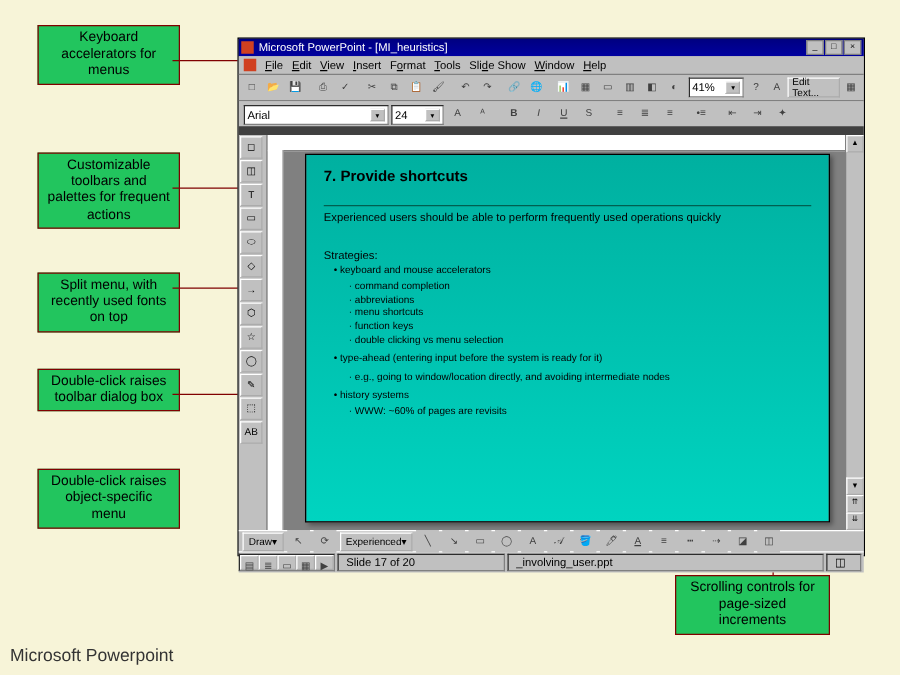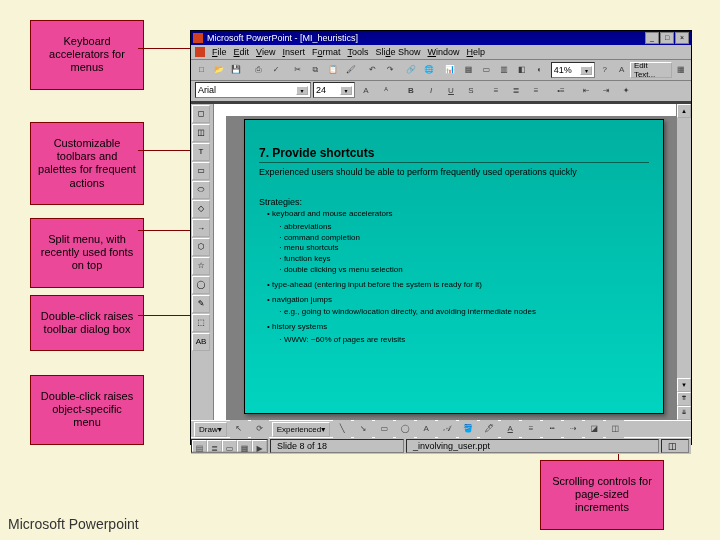--- a/index.html
+++ b/index.html
@@ -1,40 +1,40 @@
 <!DOCTYPE html>
 <html><head>
 <meta charset="utf-8">
 <style>
 body{margin:0;background:#f7f4d8;font-family:Arial,sans-serif;font-size:10px;width:720px;height:540px;position:relative}
-.callout{position:absolute;background:#ec4899;border:1px solid #800000;padding:14px 6px;text-align:center;font-size:11px;line-height:1.2;width:100px}
+.callout{position:absolute;background:#22c55e;border:1px solid #800000;padding:3px 6px;text-align:center;font-size:11px;line-height:1.2;width:100px}
 .line{position:absolute;background:#800000;height:1px}
 .footer-label{position:absolute;left:8px;bottom:8px;font-size:14px;color:#333}
 .ppt-window{position:absolute;left:190px;top:30px;width:500px;height:413px;border:1px solid #000;background:#c0c0c0}
 .titlebar{height:14px;background:linear-gradient(#000080,#0000a0);color:#fff;font-size:9px;display:flex;align-items:center;padding:0 2px}
 .titlebar .ico{width:10px;height:10px;background:#d04020;margin-right:4px}
 .titlebar .spacer{flex:1}
 .winbtn{width:12px;height:10px;background:#c0c0c0;border:1px solid #808080;margin-left:1px;font-size:7px;text-align:center;line-height:9px;color:#000}
 .menubar{height:14px;background:#c0c0c0;display:flex;align-items:center;gap:7px;padding:0 4px;font-size:9px;border-bottom:1px solid #808080}
 .menubar span{cursor:default}
 .menubar u{text-decoration:underline}
 .toolbar{height:18px;background:#c0c0c0;display:flex;align-items:center;gap:1px;padding:1px 2px;border-bottom:1px solid #808080}
 .tbtn{width:16px;height:16px;background:#c0c0c0;border:1px solid #c0c0c0;font-size:8px;text-align:center;line-height:15px;color:#404040}
 .tsep{width:3px}
-.fontbar{height:18px;background:#c0c0c0;display:flex;align-items:flex-start;gap:2px;padding:1px 4px;border-bottom:3px solid #404040}
+.fontbar{height:18px;background:#c0c0c0;display:flex;align-items:flex-end;gap:2px;padding:1px 4px;border-bottom:7px solid #404040}
 .combo{height:14px;background:#fff;border:1px inset #808080;font-size:9px;padding:0 2px;display:flex;align-items:center}
 .combo .dd{margin-left:auto;width:10px;background:#c0c0c0;border:1px outset #fff;text-align:center;font-size:6px}
 .workarea{position:relative;height:316px;display:flex}
 .palette{width:20px;background:#c0c0c0;border-right:1px solid #808080;display:flex;flex-direction:column;gap:1px;padding:1px}
 .pbtn{width:16px;height:16px;background:#c0c0c0;border:1px outset #fff;font-size:8px;text-align:center;line-height:15px}
 .canvas{flex:1;background:#808080;position:relative;overflow:hidden}
 .ruler-v{position:absolute;left:0;top:12px;bottom:0;width:12px;background:#fff;border-right:1px solid #808080}
 .ruler-h{position:absolute;left:0;top:0;right:0;height:12px;background:#fff;border-bottom:1px solid #808080}
 .slide{position:absolute;left:30px;top:15px;width:420px;height:295px;background:linear-gradient(180deg,#00b0a0,#00d4c0);border:1px solid #000;box-shadow:2px 2px 4px rgba(0,0,0,.4);padding:10px 14px;box-sizing:border-box;color:#000;font-size:9px}
-.slide h3{margin:16px 0 4px;font-size:12px;color:#000;border-bottom:1px solid #006050;padding-bottom:2px}
+.slide h3{margin:0 0 4px;font-size:12px;color:#000;border-bottom:1px solid #006050;padding-bottom:16px}
 .slide .lead{font-size:9px;margin:2px 0 6px}
 .slide ul{margin:2px 0 4px 8px;padding:0;list-style:none}
 .slide ul li{font-size:8px;line-height:1.35}
 .slide ul li::before{content:"• ";}
 .slide ul ul li::before{content:"· ";}
 .slide ul ul{margin-left:12px}
 .vscroll{width:14px;background:#c0c0c0;border-left:1px solid #808080;position:relative}
 .vscroll .arr,.hscroll .arr{width:12px;height:12px;background:#c0c0c0;border:1px outset #fff;font-size:7px;text-align:center;line-height:11px;position:absolute}
 .vscroll .arr.up{top:0}
 .vscroll .arr.dn{bottom:28px}
@@ -175,32 +175,31 @@
     <div class="canvas">
       <div class="ruler-h"></div>
       <div class="ruler-v"></div>
       <div class="slide">
         <h3>7. Provide shortcuts</h3>
         <div class="lead">Experienced users should be able to perform frequently used operations quickly</div>
         <div style="font-size:9px;margin-top:20px">Strategies:</div>
         <ul>
           <li>keyboard and mouse accelerators</li>
           <ul>
+            <li>command completion</li>
             <li>abbreviations</li>
-            <li>command completion</li>
             <li>menu shortcuts</li>
             <li>function keys</li>
             <li>double clicking vs menu selection</li>
           </ul>
         </ul>
         <ul>
             <li>type-ahead (entering input before the system is ready for it)</li>
           </ul>
         <ul>
-          <li>navigation jumps</li>
           <ul>
               <li>e.g., going to window/location directly, and avoiding intermediate nodes</li>
             </ul>
         </ul>
         <ul>
           <li>history systems</li>
           <ul>
               <li>WWW: ~60% of pages are revisits</li>
             </ul>
         </ul>
@@ -236,17 +235,17 @@
   </div>
 
   <div class="status">
     <div style="display:flex;border:1px inset #808080;height:12px;margin-right:2px">
       <div class="tbtn" style="width:13px;height:10px;border:1px outset #fff">▤</div>
       <div class="tbtn" style="width:13px;height:10px;border:1px outset #fff">≣</div>
       <div class="tbtn" style="width:13px;height:10px;border:1px outset #fff">▭</div>
       <div class="tbtn" style="width:13px;height:10px;border:1px outset #fff">▦</div>
       <div class="tbtn" style="width:13px;height:10px;border:1px outset #fff">▶</div>
     </div>
-    <div class="cell" style="width:120px">Slide 8 of 18</div>
+    <div class="cell" style="width:120px">Slide 17 of 20</div>
     <div class="cell" style="flex:1">_involving_user.ppt</div>
     <div class="cell" style="width:14px">◫</div>
   </div>
 </div>
 
 </body></html>

